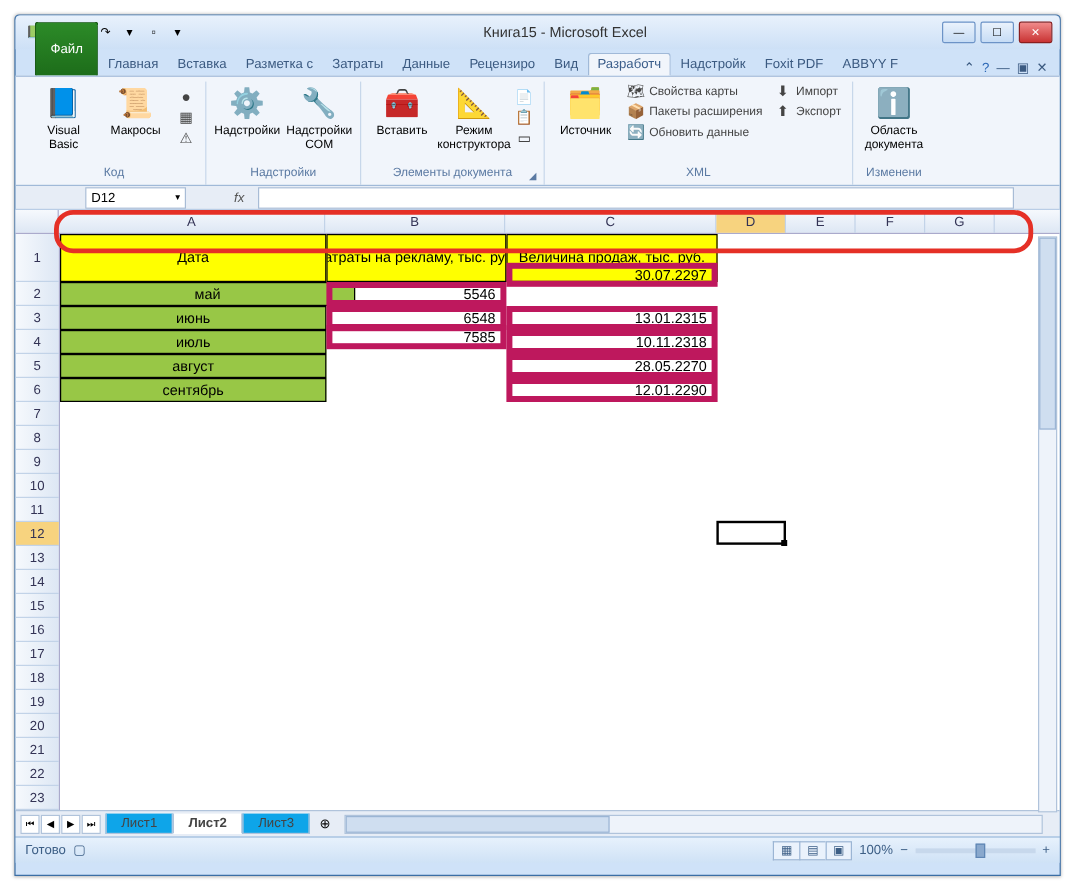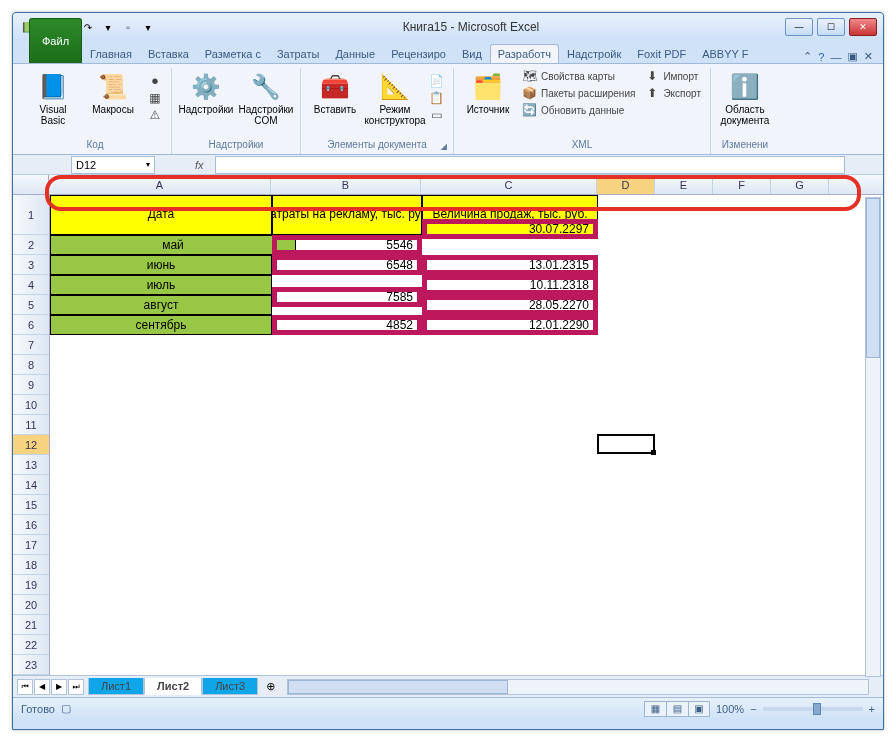--- a/index.html
+++ b/index.html
@@ -287,26 +287,25 @@
           <div class="cell header-cell" style="left: 0px; top: 0px; width: 222px; height: 40px;">Дата</div>
           <div class="cell header-cell" style="left: 222px; top: 0px; width: 150px; height: 40px;">Затраты на рекламу, тыс. руб.</div>
           <div class="cell header-cell" style="left: 372px; top: 0px; width: 176px; height: 40px;">Величина продаж, тыс. руб.</div>
           <div class="cell data-month" style="left: 0px; top: 40px; width: 246px;">май</div>
           <div class="cell data-num" style="left: 222px; top: 40px; width: 150px;">5546</div>
           <div class="cell data-num" style="left: 372px; top: 24px; width: 176px;">30.07.2297</div>
           <div class="cell data-month" style="left: 0px; top: 60px; width: 222px;">июнь</div>
           <div class="cell data-num" style="left: 222px; top: 60px; width: 150px;">6548</div>
           <div class="cell data-num" style="left: 372px; top: 60px; width: 176px;">13.01.2315</div>
           <div class="cell data-month" style="left: 0px; top: 80px; width: 222px;">июль</div>
-          <div class="cell data-num" style="left: 222px; top: 92px; width: 150px;">7585</div>
+          <div class="cell data-num" style="left: 222px; top: 76px; width: 150px;">7585</div>
           <div class="cell data-num" style="left: 372px; top: 80px; width: 176px;">10.11.2318</div>
           <div class="cell data-month" style="left: 0px; top: 100px; width: 222px;">август</div>
           <div class="cell data-num" style="left: 372px; top: 100px; width: 176px;">28.05.2270</div>
           <div class="cell data-month" style="left: 0px; top: 120px; width: 222px;">сентябрь</div>
-          <div class="cell data-num" style="left: 222px; top: 120px; width: 150px;">4852</div>
           <div class="cell data-num" style="left: 372px; top: 120px; width: 176px; padding-left: 16px;">12.01.2290</div>
           <div class="active-cell" style="left: 547px; top: 239px; width: 58px; height: 20px;"></div>
         </div>
     </div>
   </div>
 
   <div class="vscroll">
       <div class="thumb"></div>
     </div>
 

